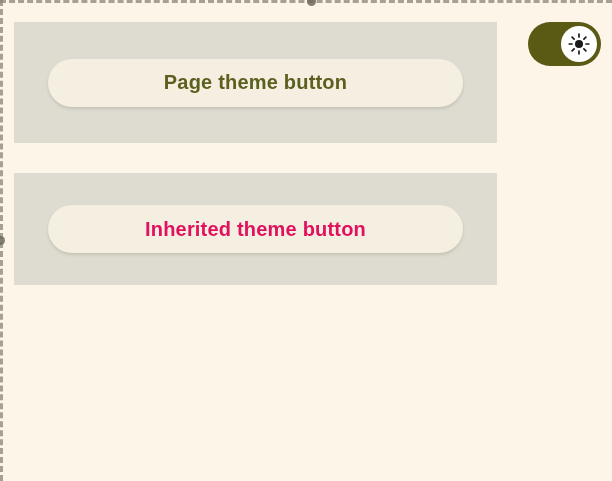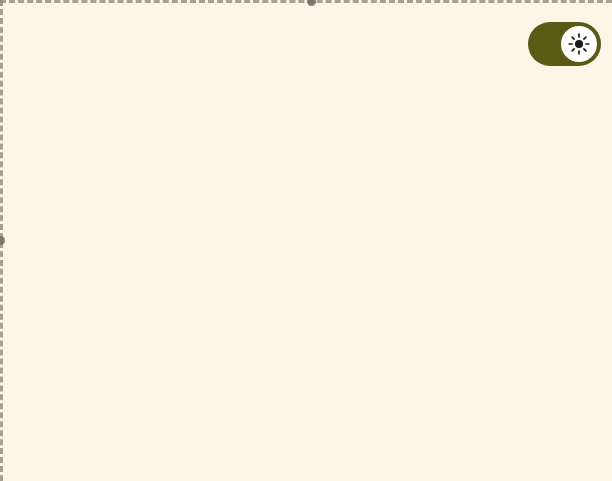--- a/index.html
+++ b/index.html
@@ -136,21 +136,27 @@
 </head>
 <body>
 
 <div class="page-frame">
 
   <div class="sel-edge-top"></div>
   <div class="sel-edge-left"></div>
   <div class="sel-handle top-mid"></div>
   <div class="sel-handle left-mid"></div>
 
+  <div class="card light card-page">
+    <button class="pill pill-light pill-page">Page theme button</button>
+  </div>
 
+  <div class="card light card-inherited">
+    <button class="pill pill-light pill-inherited">Inherited theme button</button>
+  </div>
 
 
   <button class="theme-toggle">
     <span class="toggle-knob">
       <svg class="sun-icon" width="22" height="22" viewBox="0 0 22 22">
         <circle cx="11" cy="11" r="4" fill="#1a1a1a"></circle>
         <g stroke="#1a1a1a" stroke-width="1.7" stroke-linecap="round">
           <line x1="11" y1="1.2" x2="11" y2="4.0"></line>
           <line x1="11" y1="18.0" x2="11" y2="20.8"></line>
           <line x1="1.2" y1="11" x2="4.0" y2="11"></line>

